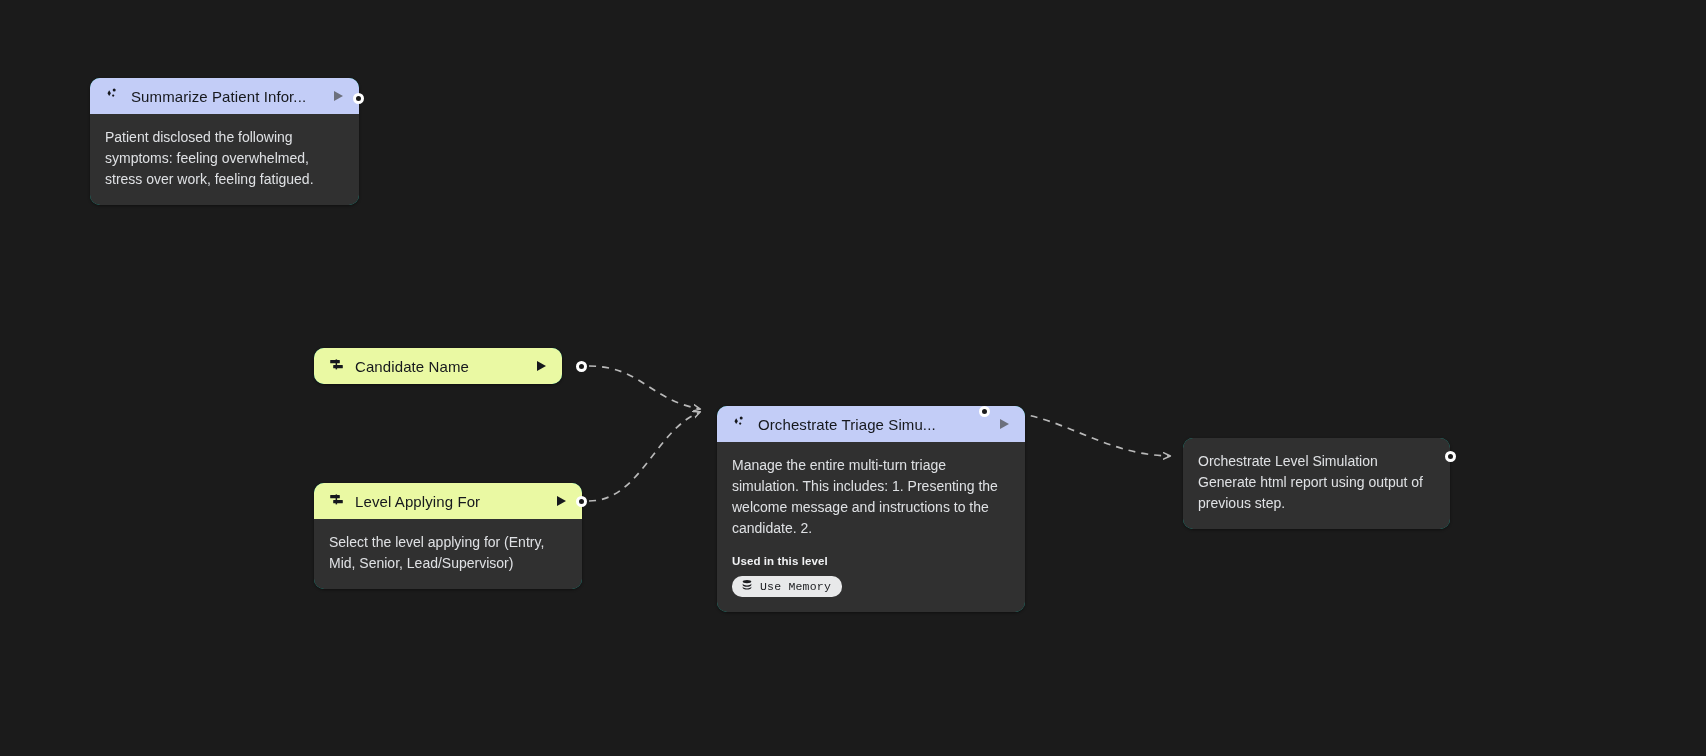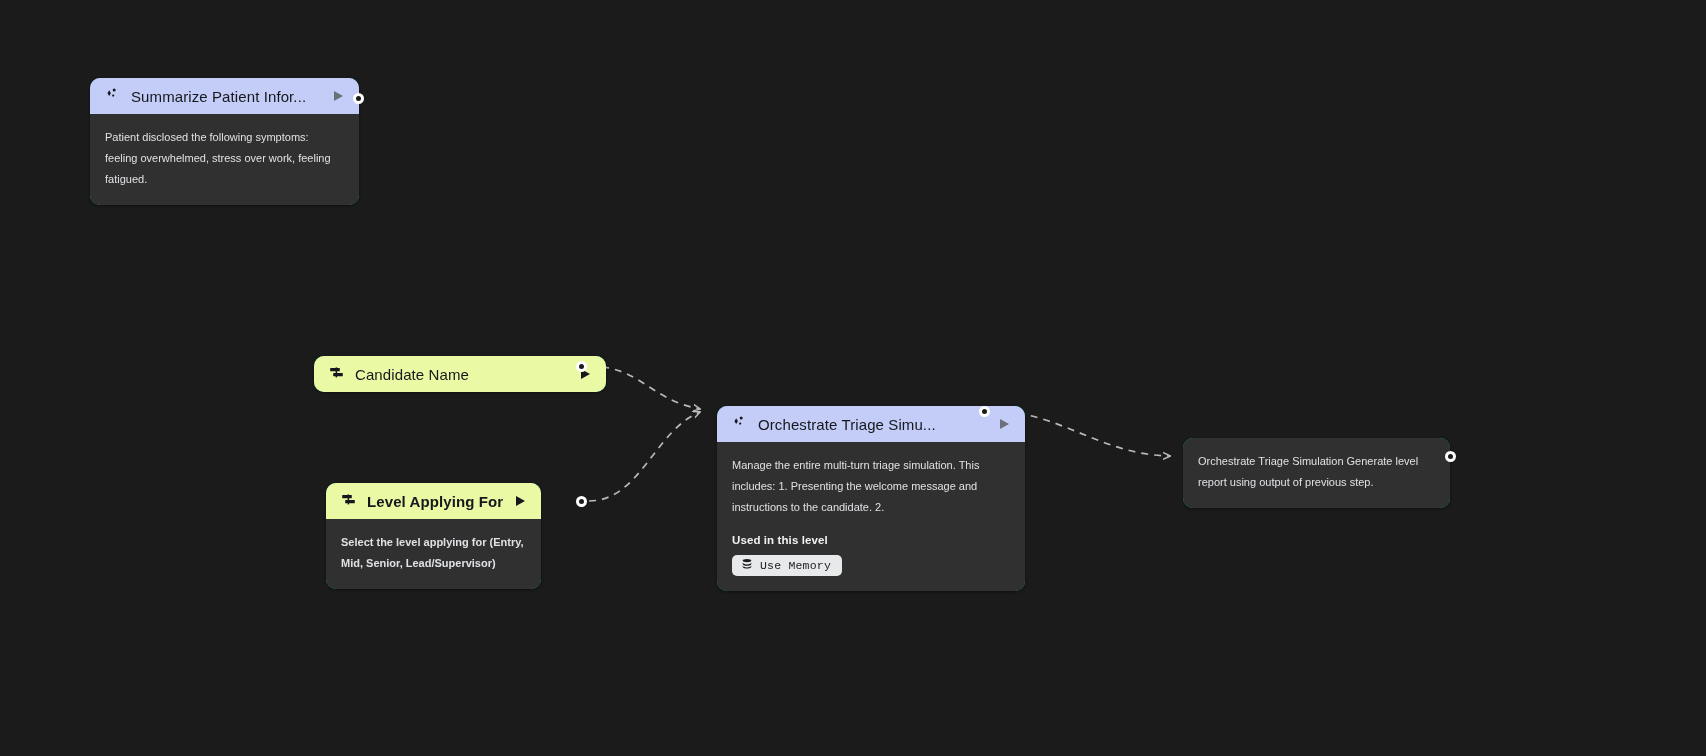--- a/index.html
+++ b/index.html
@@ -54,21 +54,21 @@
     border-bottom: 5.5px solid transparent;
     margin-right: 2px;
   }
   .node-header.input .run-tri { border-left-color: #16181d; }
 
   .node-body {
     padding: 13px 15px 15px 15px;
     background: #303030;
   }
   .node-desc {
-    font-size: 11px;
+    font-size: 14px;
     line-height: 21px;
     color: #dfe1e4;
   }
 
   
   .icon { flex: 0 0 auto; display: block; }
 
   
   .used-label {
     margin-top: 16px;
@@ -77,21 +77,21 @@
     color: #f1f2f4;
     letter-spacing: 0.1px;
   }
   .chip-row { margin-top: 9px; display: flex; }
   .chip {
     display: inline-flex;
     align-items: center;
     gap: 7px;
     background: #e8e9ea;
     color: #1c1d20;
-    border-radius: 5px;
+    border-radius: 10px;
     padding: 3px 11px 3px 9px;
     font-family: "Liberation Mono", monospace;
     font-size: 11.5px;
     letter-spacing: 0.2px;
   }
 
   
   .port {
     position: absolute;
     width: 11px; height: 11px;
@@ -128,35 +128,35 @@
         </svg>
       </span>
       <span class="node-title">Summarize Patient Infor...</span>
       <span class="run-tri"></span>
     </div>
     <div class="node-body">
       <div class="node-desc">Patient disclosed the following symptoms: feeling overwhelmed, stress over work, feeling fatigued.</div>
     </div>
   </div>
 
-  <div class="node" style="left:314px; top:348px; width:292px;margin-top:8px;">
+  <div class="node" style="left:314px; top:348px; width:248px;">
     <div class="node-header input">
       <span class="icon">
         <svg width="17" height="17" viewBox="0 0 17 17">
           <rect x="2.2" y="4.0" width="9.6" height="3.3" rx="0.6" fill="#16181d"></rect>
           <rect x="5.2" y="9.0" width="9.6" height="3.3" rx="0.6" fill="#16181d"></rect>
           <rect x="7.6" y="3.4" width="1.5" height="10.0" fill="#16181d"></rect>
         </svg>
       </span>
       <span class="node-title">Candidate Name</span>
       <span class="run-tri"></span>
     </div>
   </div>
 
-  <div class="node" style="left:326px; top:483px; width:215px;font-weight:bold;">
+  <div class="node" style="left:314px; top:483px; width:268px;">
     <div class="node-header input">
       <span class="icon">
         <svg width="17" height="17" viewBox="0 0 17 17">
           <rect x="2.2" y="4.0" width="9.6" height="3.3" rx="0.6" fill="#16181d"></rect>
           <rect x="5.2" y="9.0" width="9.6" height="3.3" rx="0.6" fill="#16181d"></rect>
           <rect x="7.6" y="3.4" width="1.5" height="10.0" fill="#16181d"></rect>
         </svg>
       </span>
       <span class="node-title">Level Applying For</span>
       <span class="run-tri"></span>
@@ -191,21 +191,21 @@
             </svg>
           </span>
           <span>Use Memory</span>
         </span>
       </div>
     </div>
   </div>
 
   <div class="node" style="left:1183px; top:438px; width:267px;">
     <div class="node-body">
-      <div class="node-desc">Orchestrate Triage Simulation Generate level report using output of previous step.</div>
+      <div class="node-desc">Orchestrate Level Simulation Generate html report using output of previous step.</div>
     </div>
   </div>
 
   <span class="port" style="left:353px; top:93px;"></span>
   <span class="port" style="left:576px; top:361px;"></span>
   <span class="port" style="left:576px; top:496px;"></span>
   <span class="port" style="left:979px; top:406px;"></span>
   <span class="port" style="left:1445px; top:451px;"></span>
 
 </div>

